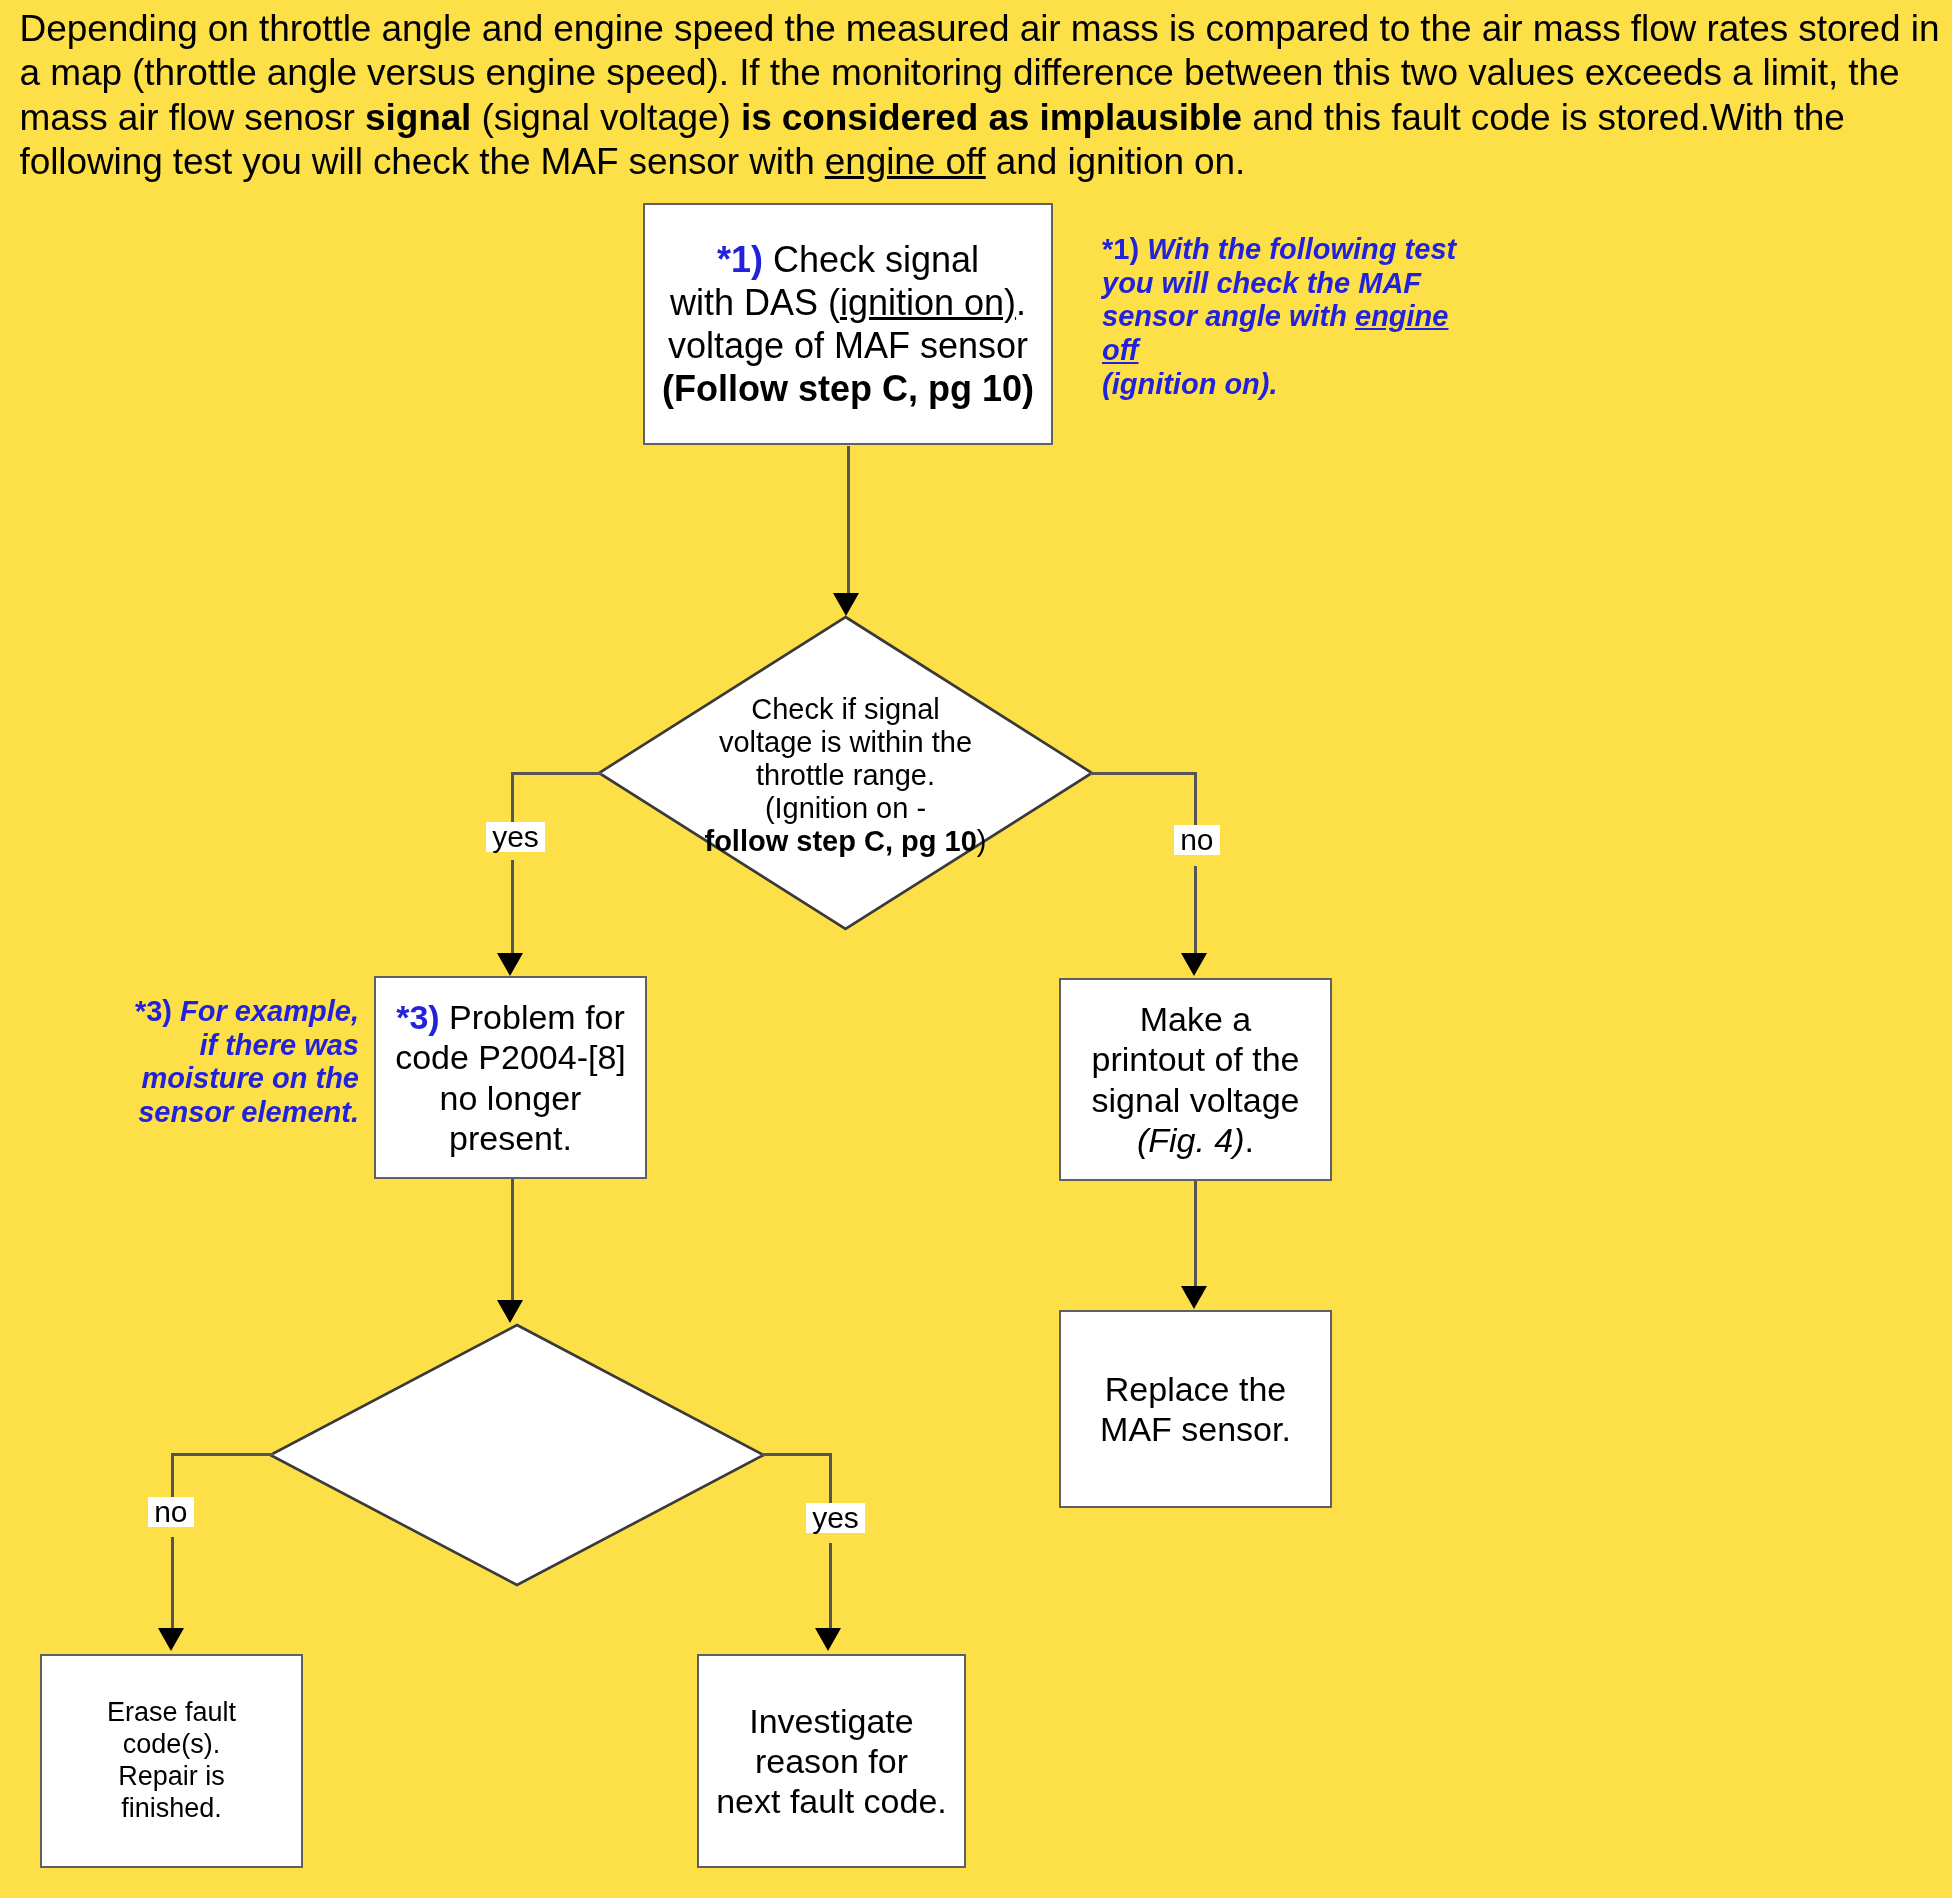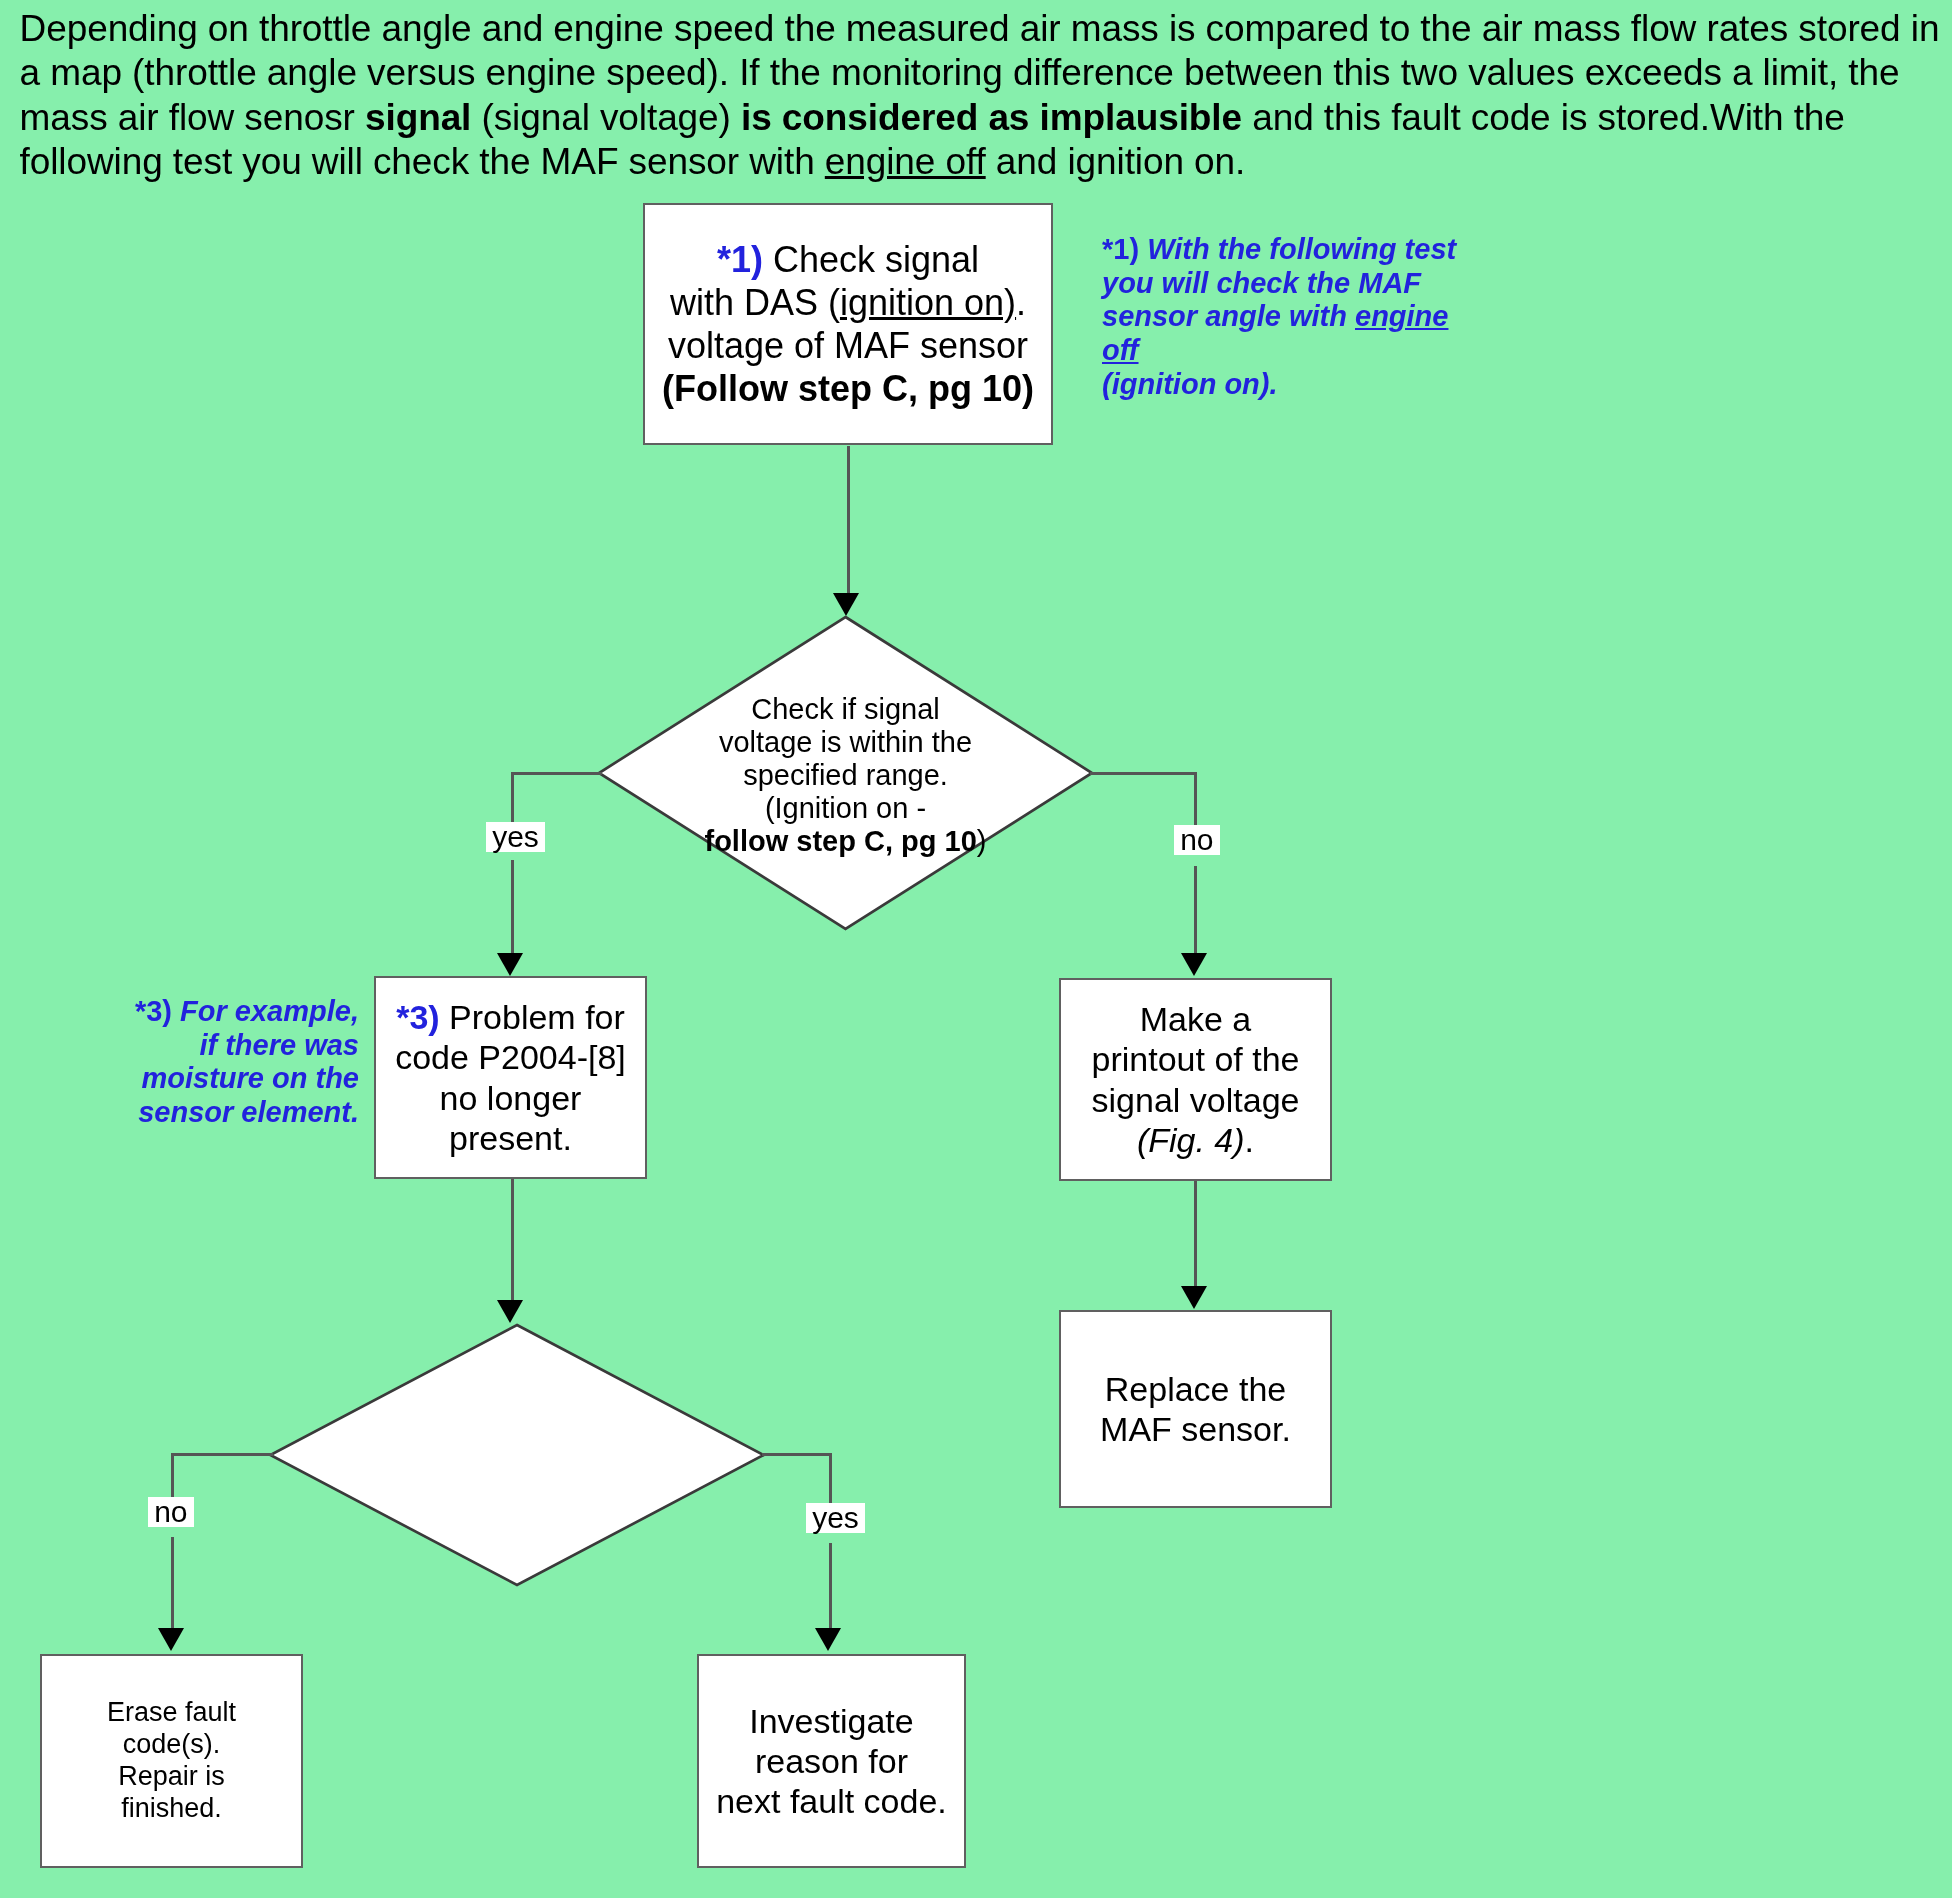--- a/index.html
+++ b/index.html
@@ -9,21 +9,21 @@
     background: #ffffff;
   }
   body {
     font-family: "Liberation Sans", sans-serif;
     color: #000000;
   }
   #page {
     position: relative;
     width: 1952px;
     height: 1899px;
-    background: #86efac;
+    background: #fde047;
     overflow: hidden;
   }
 
   
   #intro {
     position: absolute;
     left: 19.6px;
     top: 7.1px;
     width: 1920px;
     font-size: 37px;
@@ -149,21 +149,21 @@
   <div class="line-v" style="left:847px; top:446px; height:153px;"></div>
   <div class="arrow-down" style="left:833px; top:593px;"></div>
 
   <div class="diamond-wrap" style="left:599px; top:617px; width:493px; height:312px;">
     <svg width="493" height="312" viewBox="0 0 553 350">
       <polygon points="276.5,0 553,175 276.5,350 0,175" fill="#ffffff" stroke="#3a3a3a" stroke-width="3"></polygon>
     </svg>
     <div class="diamond-label" style="left:-22px; top:76px; width:537px; font-size:29px;">
       <div>Check if signal</div>
       <div>voltage is within the</div>
-      <div>specified range.</div>
+      <div>throttle range.</div>
       <div>(Ignition on -</div>
       <div>
         <span class="bold">follow step C, pg 10</span><span>)</span>
       </div>
     </div>
   </div>
 
   <div class="line-h" style="left:511px; top:772px; width:91px;"></div>
   <div class="line-v" style="left:511px; top:772px; height:53px;"></div>
   <div class="edge-label" style="left:486px; top:822px;">yes</div>

